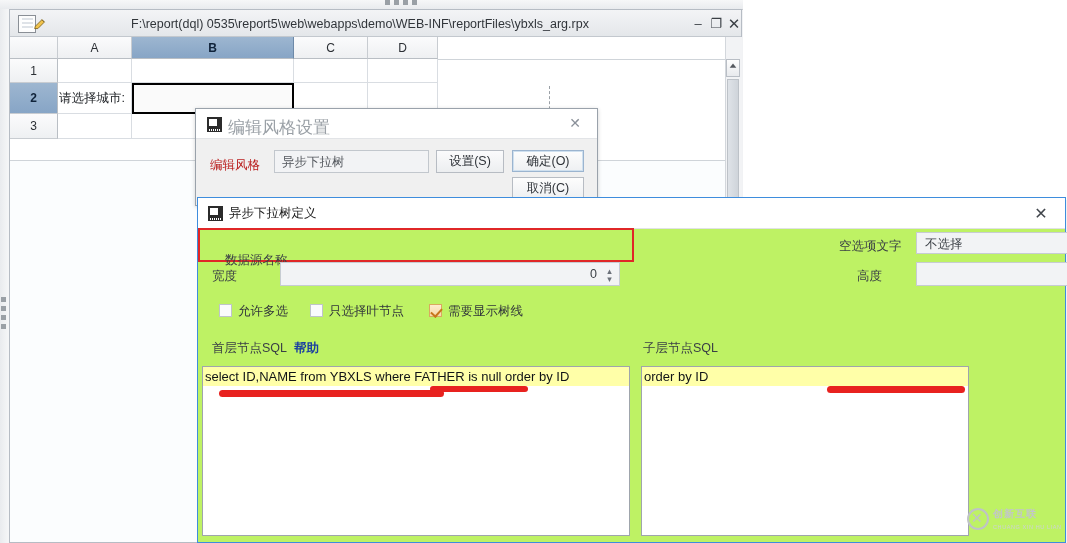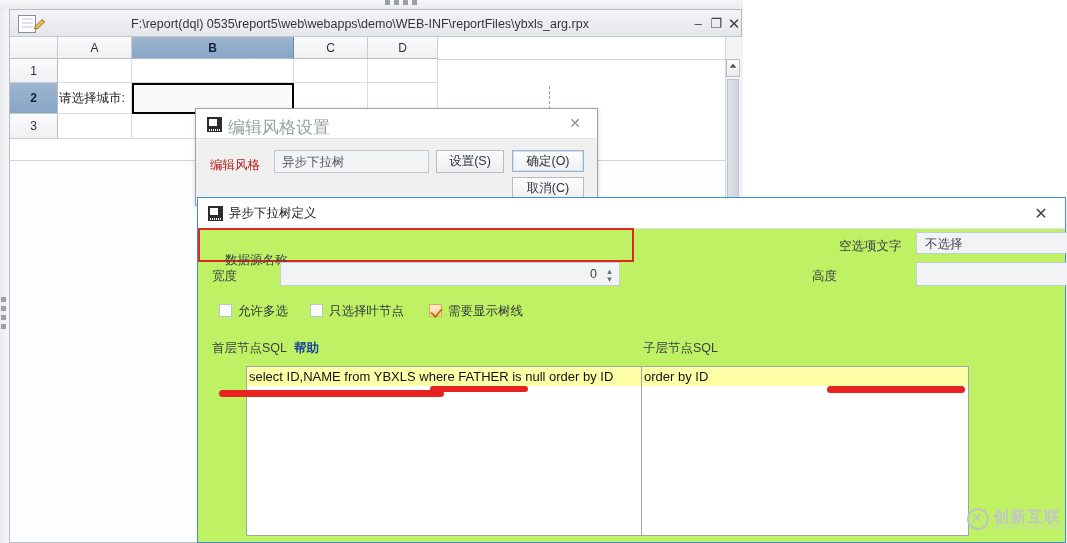--- a/index.html
+++ b/index.html
@@ -91,51 +91,51 @@
   .fival.num{left:auto;right:10px;}
   .spin{position:absolute;right:4px;top:4px;width:11px;height:16px;font-size:9px;color:#6b7079;line-height:8px;text-align:center;}
 
   #ds-label{left:14px;top:54px;margin-left:13px;}
   #ds-combo{left:82px;top:33px;width:350px;height:24px;}
   #ds-arrow{right:8px;top:8px;}
   #empty-label{left:641px;top:40px;}
   #empty-input{left:718px;top:34px;width:250px;height:22px;}
   #w-label{left:14px;top:70px;}
   #w-input{left:82px;top:64px;width:340px;height:24px;}
-  #h-label{left:614px;top:70px;}
+  #h-label{left:659px;top:70px;}
   #h-input{left:718px;top:64px;width:250px;height:24px;}
 
   .cbrow{top:303px;height:18px;}
   .cbox{position:absolute;left:0;top:1px;width:13px;height:13px;background:#fafbfc;border:1px solid #bfc4ca;box-sizing:border-box;}
   .cbox.on{background:linear-gradient(#fdeccd,#f7d9a8);border:1px solid #d9a95f;}
   .cbox.on::after{content:"";position:absolute;left:3px;top:1px;width:5px;height:9px;border:solid #c8761b;border-width:0 2px 2px 0;transform:rotate(42deg);}
   .cblabel{position:absolute;left:19px;top:0;font-size:12.5px;color:#31353a;white-space:nowrap;}
   #cb1{left:219px;}
   #cb2{left:310px;}
   #cb3{left:429px;}
 
   #sql1-label{left:212px;top:340px;font-size:12.5px;color:#3a3f45;}
   #help-link{left:294px;top:340px;font-size:12.5px;color:#1a3fa0;font-weight:bold;}
   #sql2-label{left:643px;top:340px;font-size:12.5px;color:#3a3f45;}
 
-  #sql1-box{left:202px;top:366px;width:428px;height:170px;background:#fff;border:1px solid #9fa5ac;box-sizing:border-box;overflow:hidden;margin-left:44px;}
+  #sql1-box{left:202px;top:366px;width:428px;height:170px;background:#fff;border:1px solid #9fa5ac;box-sizing:border-box;overflow:hidden;}
   #sql2-box{left:641px;top:366px;width:328px;height:170px;background:#fff;border:1px solid #9fa5ac;box-sizing:border-box;overflow:hidden;}
   .sqlline{background:#ffffa8;font-size:13px;color:#101316;white-space:pre;line-height:19px;padding-left:2px;}
   .sqlvar{color:#e6007e;}
 
   .strike{position:absolute;height:7px;background:#e8221f;border-radius:4px;}
   #strike1{left:219px;top:390px;width:225px;}
   #strike1b{left:430px;top:386px;width:98px;height:6px;}
   #strike2{left:827px;top:386px;width:138px;}
 
   
   #watermark{left:967px;top:505px;width:96px;height:30px;}
   #wm-circle{left:0;top:3px;width:22px;height:22px;border:2px solid #bfc3c7;border-radius:50%;box-sizing:border-box;}
   #wm-x{left:4px;top:5px;font-size:14px;color:#bfc3c7;font-weight:bold;line-height:17px;}
-  #wm-text{left:26px;top:2px;font-size:16px;color:#c2c6ca;font-weight:bold;letter-spacing:1px;}
+  #wm-text{left:26px;top:2px;font-size:10px;color:#c2c6ca;font-weight:bold;letter-spacing:1px;}
   #wm-sub{left:26px;top:19px;font-size:5.5px;color:#cdd1d5;letter-spacing:.6px;}
 </style>
 </head>
 <body>
 
 <div class="abs" id="top-strip">
   <div class="abs" id="top-grip">
     <i></i>
       <i></i>
       <i></i>

